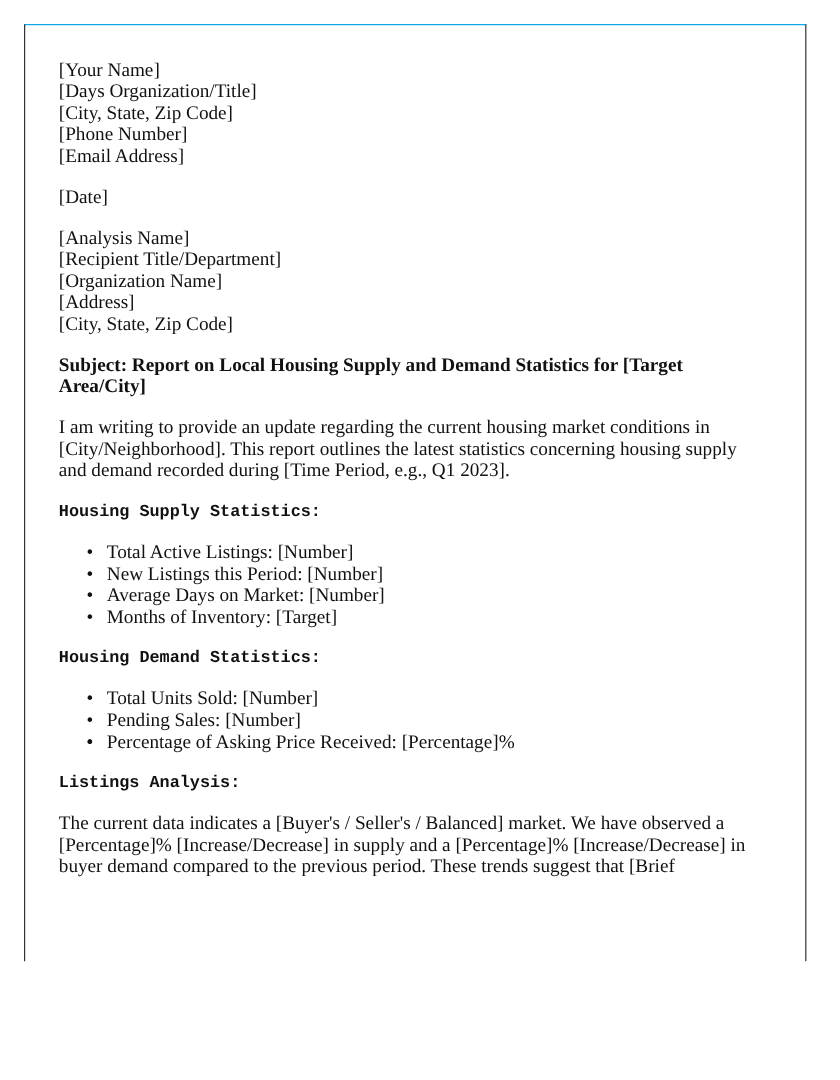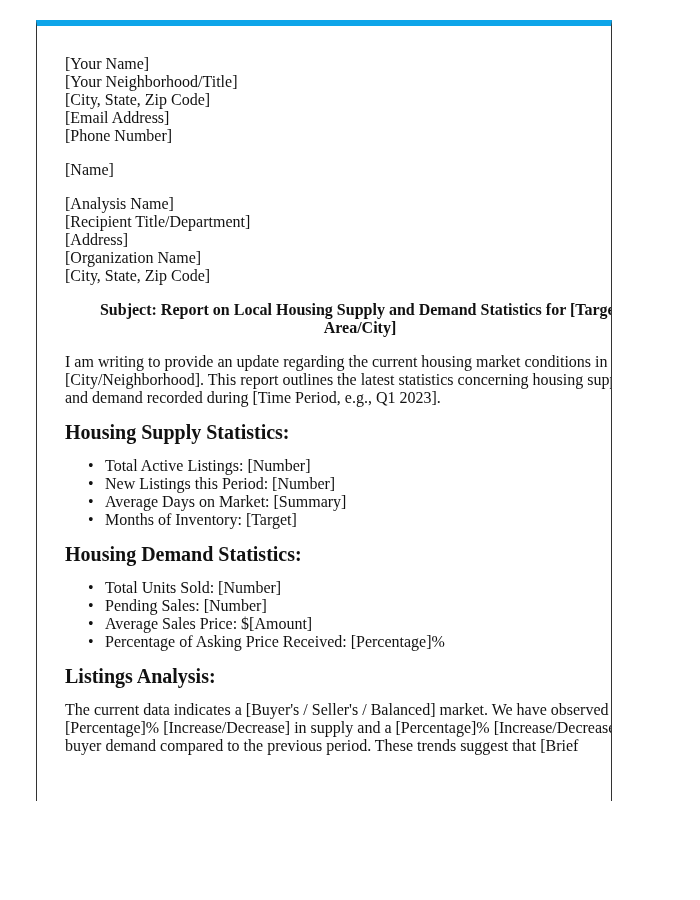--- a/index.html
+++ b/index.html
@@ -12,45 +12,46 @@
     }
     body {
       font-family: "Liberation Serif", "DejaVu Serif", serif;
       font-size: 16px;
       line-height: 18px;
       color: #111111;
       position: relative;
     }
     .letter-frame {
       position: absolute;
-      left: 36px;
+      left: 20px;
       top: 20px;
-      width: 576px;
+      width: 652px;
       height: 781px;
       border-left: 1px solid #333333;
       border-right: 1px solid #333333;
-      border-top: 6px solid #0ea5e9;
+      border-top: 1px solid #0ea5e9;
       overflow: hidden;
       box-sizing: border-box;
     }
     .letter-content {
       position: absolute;
       left: 28px;
       top: 29px;
       width: 590px;
     }
     .block { margin: 0 0 16px 0; }
     .line { display: block; white-space: nowrap; }
     p { margin: 0 0 16px 0; }
-    .subject { font-weight: bold; margin-bottom: 16px; text-align: center; }
+    .subject { font-weight: bold; margin-bottom: 16px; }
     h3 {
-      font-size: 20px;
+      font-size: 14px;
       font-weight: bold;
       margin: 0 0 16px 0;
       line-height: 18px;
+      font-family: Liberation Mono, monospace;
     }
     ul {
       margin: 0 0 16px 0;
       padding-left: 40px;
       list-style: none;
     }
     ul li {
       position: relative;
       line-height: 18px;
     }
@@ -61,56 +62,56 @@
     }
   </style>
 </head>
 <body>
 
 <div class="letter-frame">
   <div class="letter-content">
 
     <div class="block">
       <span class="line">[Your Name]</span>
-      <span class="line">[Your Neighborhood/Title]</span>
+      <span class="line">[Days Organization/Title]</span>
       <span class="line">[City, State, Zip Code]</span>
+      <span class="line">[Phone Number]</span>
       <span class="line">[Email Address]</span>
-      <span class="line">[Phone Number]</span>
     </div>
 
     <div class="block">
-      <span class="line">[Name]</span>
+      <span class="line">[Date]</span>
     </div>
 
     <div class="block">
       <span class="line">[Analysis Name]</span>
       <span class="line">[Recipient Title/Department]</span>
+      <span class="line">[Organization Name]</span>
       <span class="line">[Address]</span>
-      <span class="line">[Organization Name]</span>
       <span class="line">[City, State, Zip Code]</span>
     </div>
 
     <p class="subject">Subject: Report on Local Housing Supply and Demand Statistics for [Target Area/City]</p>
 
 
     <p>I am writing to provide an update regarding the current housing market conditions in [City/Neighborhood]. This report outlines the latest statistics concerning housing supply and demand recorded during [Time Period, e.g., Q1 2023].</p>
 
     <h3>Housing Supply Statistics:</h3>
     <ul>
       <li><span class="bullet">•</span><span>Total Active Listings: [Number]</span></li>
       <li><span class="bullet">•</span><span>New Listings this Period: [Number]</span></li>
-      <li><span class="bullet">•</span><span>Average Days on Market: [Summary]</span></li>
+      <li><span class="bullet">•</span><span>Average Days on Market: [Number]</span></li>
       <li><span class="bullet">•</span><span>Months of Inventory: [Target]</span></li>
     </ul>
 
     <h3>Housing Demand Statistics:</h3>
     <ul>
       <li><span class="bullet">•</span><span>Total Units Sold: [Number]</span></li>
       <li><span class="bullet">•</span><span>Pending Sales: [Number]</span></li>
-      <li><span class="bullet">•</span><span>Average Sales Price: $[Amount]</span></li>
+      <li><span class="bullet">•</span></li>
       <li><span class="bullet">•</span><span>Percentage of Asking Price Received: [Percentage]%</span></li>
     </ul>
 
     <h3>Listings Analysis:</h3>
     <p>The current data indicates a [Buyer's / Seller's / Balanced] market. We have observed a [Percentage]% [Increase/Decrease] in supply and a [Percentage]% [Increase/Decrease] in buyer demand compared to the previous period. These trends suggest that [Brief</p>
 
   </div>
 </div>
 
 </body></html>

